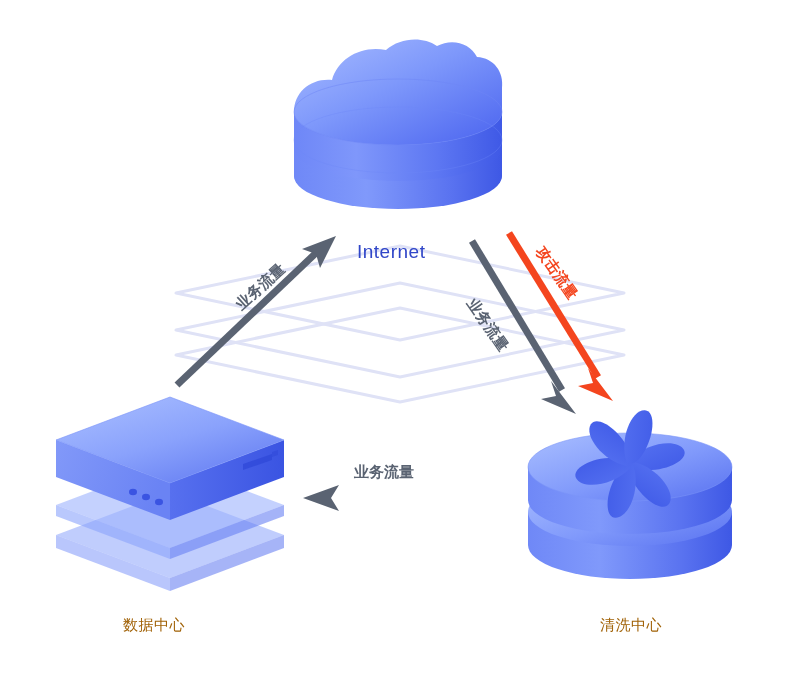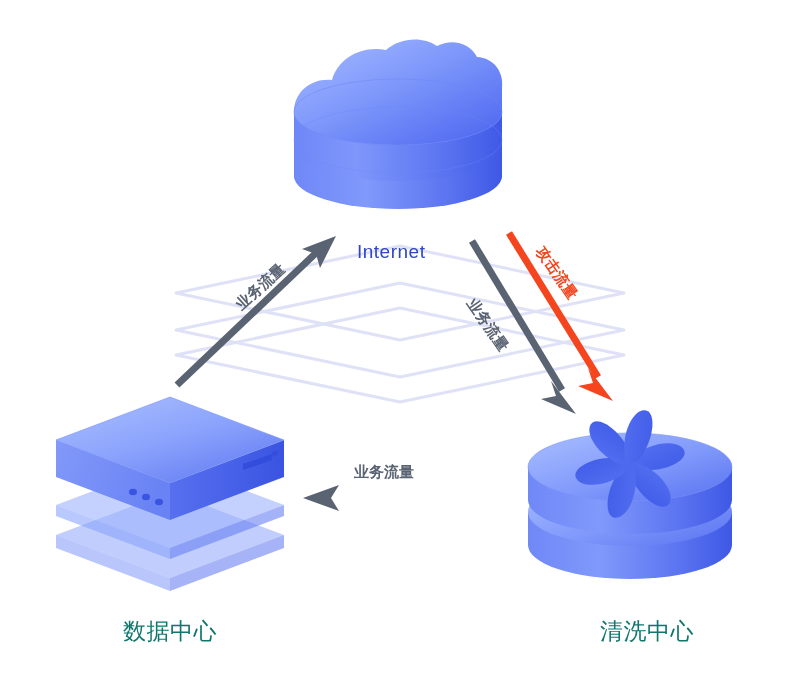--- a/index.html
+++ b/index.html
@@ -6,22 +6,22 @@
   body{
     width:800px;height:700px;
     background:#ffffff;
     font-family:"Liberation Sans","DejaVu Sans",sans-serif;
     overflow:hidden;
   }
   #stage{position:relative;width:712px;height:700px;}
   #stage svg{position:absolute;top:0;left:0;}
   .node-label{
     position:absolute;
-    font-size:23px;
-    color:#0f766e;
+    font-size:15px;
+    color:#a16207;
     white-space:nowrap;
     letter-spacing:.5px;
   }
   .flow-label{
     position:absolute;
     font-size:15px;
     font-weight:bold;
     white-space:nowrap;
     color:#5a6372;
   }

